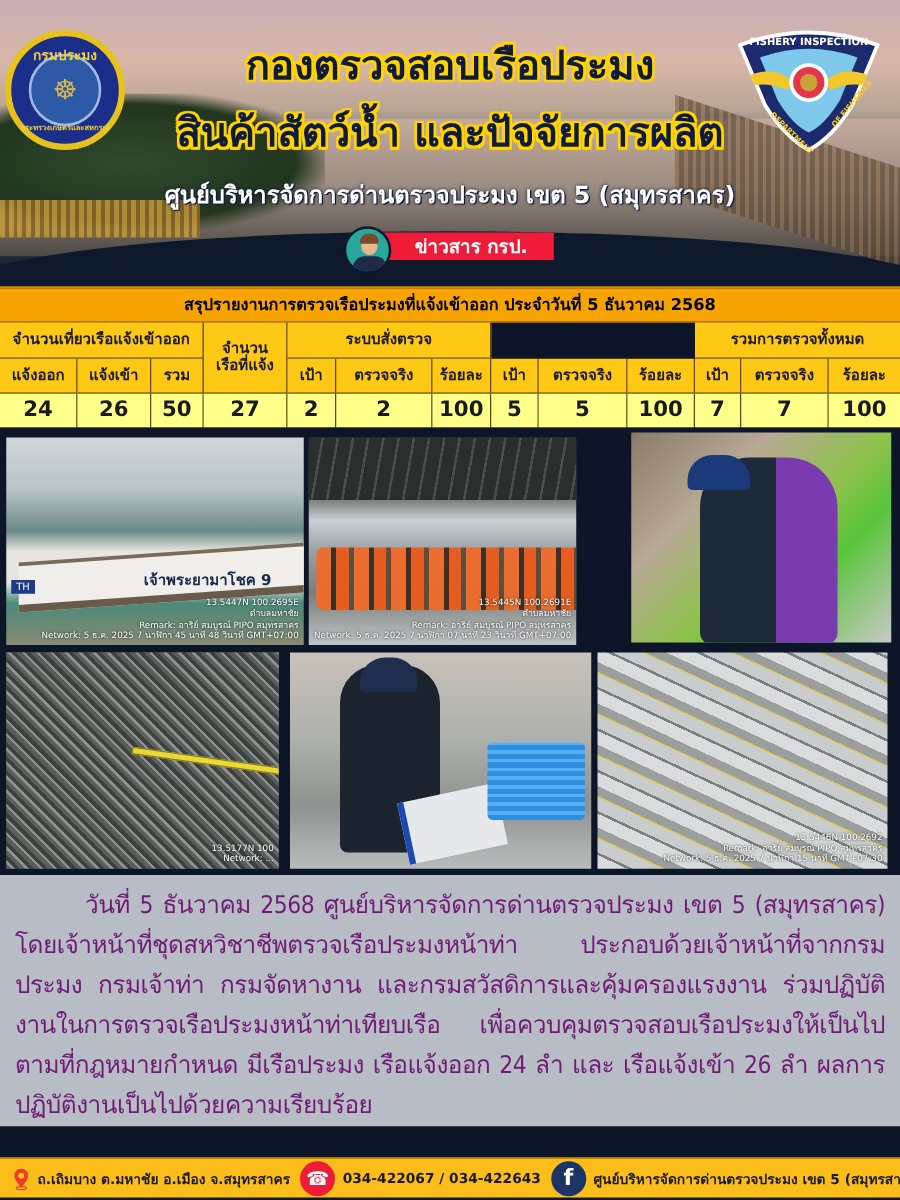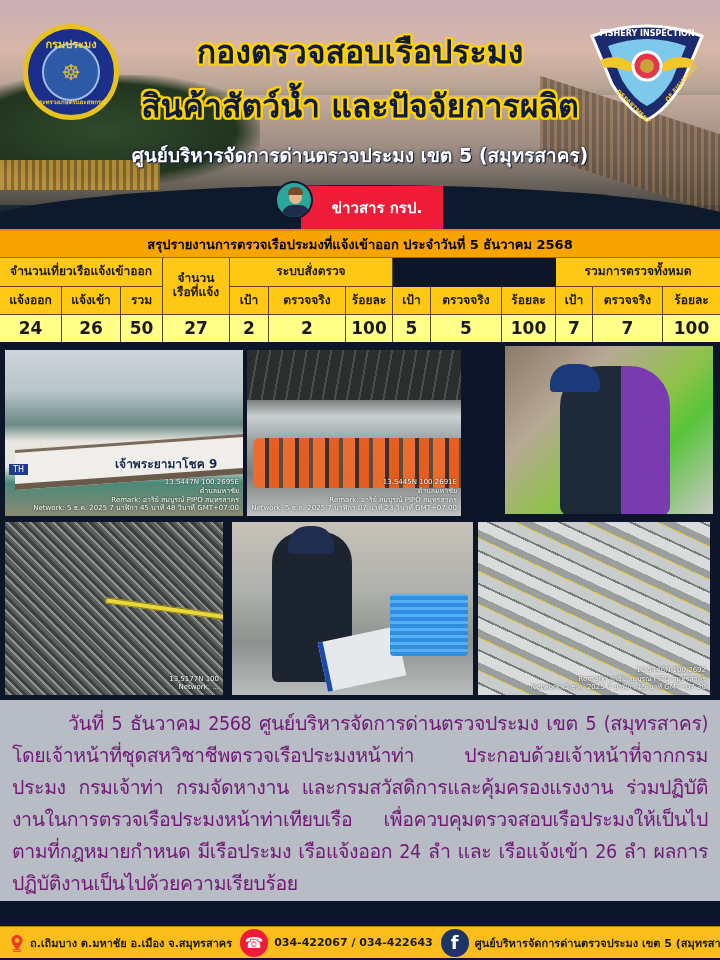--- a/index.html
+++ b/index.html
@@ -42,21 +42,21 @@
     text-shadow: 0 0 2px #ffd400, 0 0 3px #ffd400, 2px 2px 0 #ffd400, -2px -2px 0 #ffd400, 2px -2px 0 #ffd400, -2px 2px 0 #ffd400, 0 2px 0 #ffd400, 2px 0 0 #ffd400, -2px 0 0 #ffd400, 0 -2px 0 #ffd400;
   }
   .title-1 { top: 26px; }
   .title-2 { top: 80px; }
   .subtitle {
     position: absolute; left: 0; top: 140px; width: 720px; text-align: center;
     color: #ffffff; font-weight: bold; font-size: 19px;
     text-shadow: 0 0 3px #0e1b3d, 1px 1px 0 #0e1b3d;
   }
   .logo-left {
-    position: absolute; left: 23px; top: 24px; width: 96px; height: 96px; border-radius: 50%;
+    position: absolute; left: 4px; top: 24px; width: 96px; height: 96px; border-radius: 50%;
     background: #1b2f8a; border: 5px solid #e7c21c;
     display: flex; align-items: center; justify-content: center; flex-direction: column;
   }
   .logo-left .ring-text {
     position: absolute; top: 6px; width: 100%; text-align: center; color: #f3d23a;
     font-size: 11px; font-weight: bold;
   }
   .logo-left .inner {
     width: 58px; height: 58px; border-radius: 50%; background: #2d5aa7;
     border: 2px solid #9fbde0; display:flex; align-items:center; justify-content:center;
@@ -72,21 +72,21 @@
     position: absolute; left: 275px; top: 184px; width: 168px; height: 30px;
   }
   .badge-pill .avatar {
     position: absolute; left: 0; top: -3px; width: 38px; height: 38px; border-radius: 50%;
     background: #2aa79b; border: 2px solid #0e192c; z-index: 2; overflow: hidden;
   }
   .badge-pill .avatar .head { position:absolute; left: 12px; top: 7px; width: 13px; height: 14px; border-radius: 50%; background: #e8b58c; }
   .badge-pill .avatar .hair { position:absolute; left: 11px; top: 4px; width: 15px; height: 8px; border-radius: 8px 8px 2px 2px; background: #7a4a2a; }
   .badge-pill .avatar .body { position:absolute; left: 5px; top: 22px; width: 28px; height: 18px; border-radius: 10px 10px 0 0; background: #1e2b4a; }
   .badge-pill .label {
-    position: absolute; left: 26px; top: 2px; width: 142px; height: 44px;
+    position: absolute; left: 26px; top: 2px; width: 142px; height: 22px;
     background: #ee1c38; color: #fff; font-weight: bold; font-size: 15px;
     display: flex; align-items: center; justify-content: center; padding-left: 10px;
   }
 
   
   .report {
     position: absolute; left: 0; top: 229px; width: 720px; height: 113px;
     border-top: 2px solid #d98d00;
   }
   .report .t-title {

